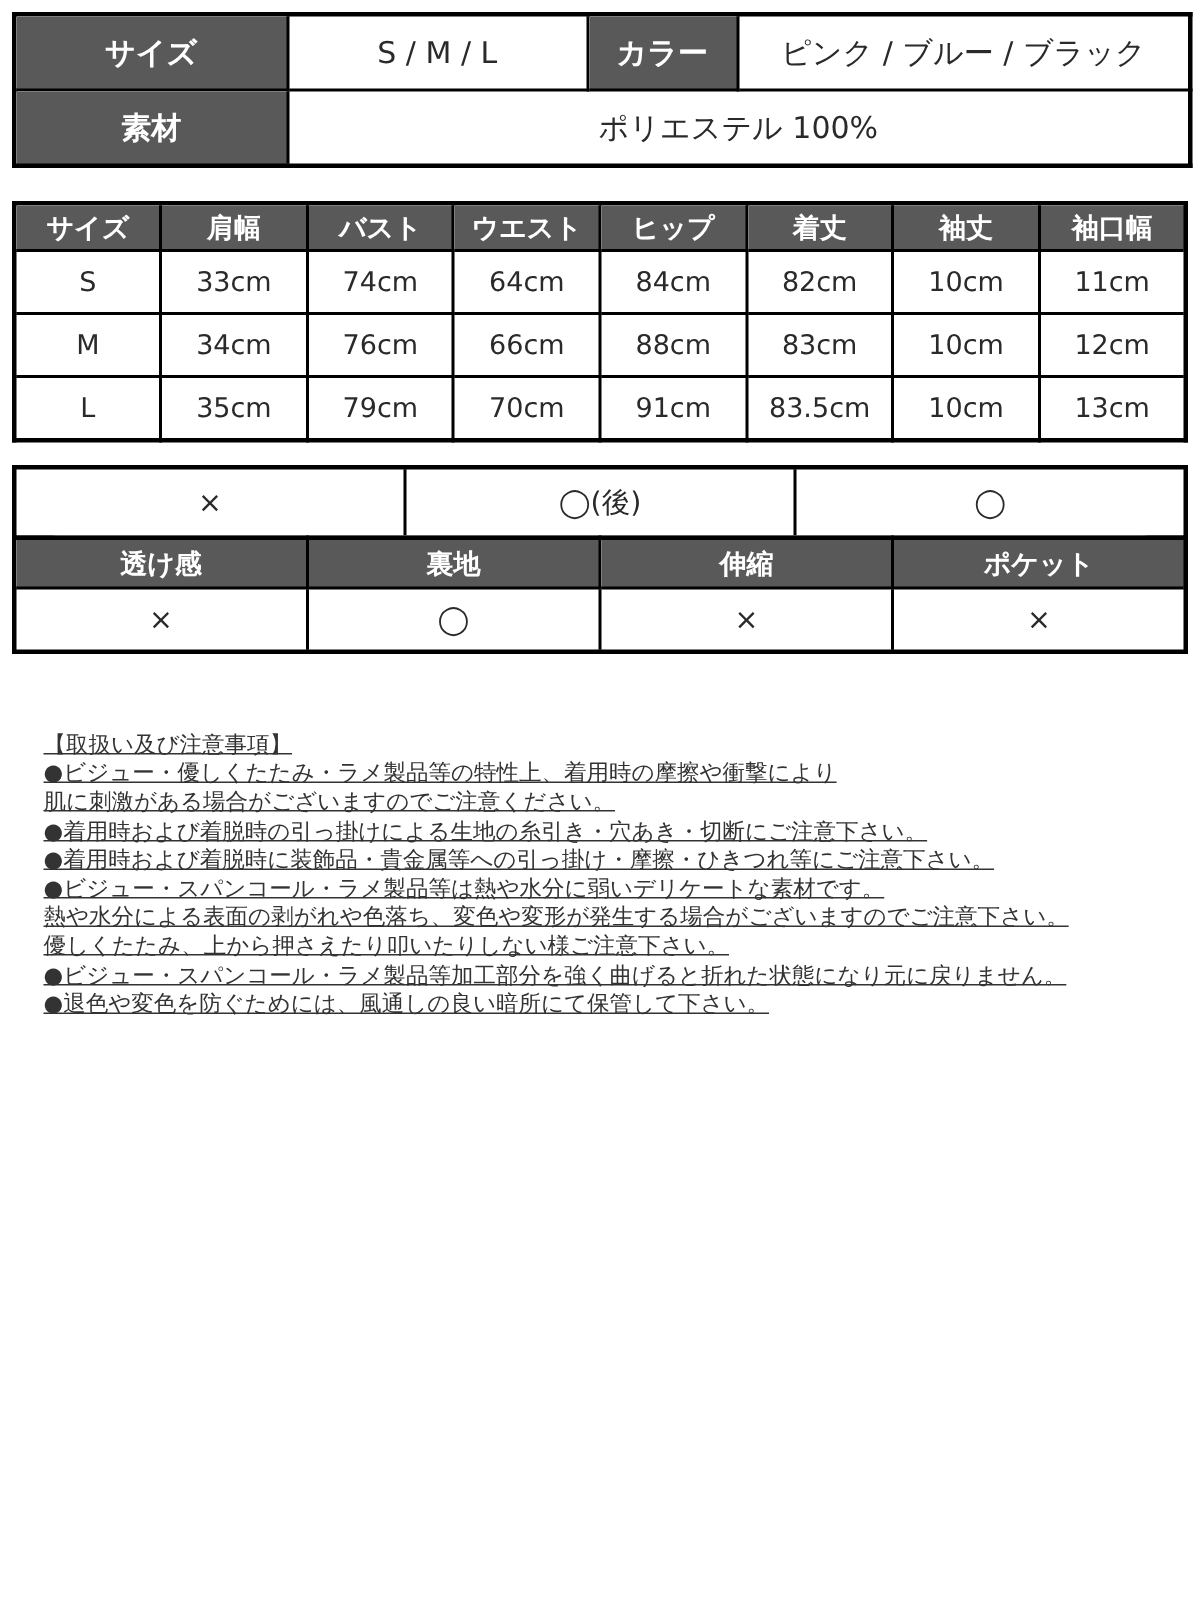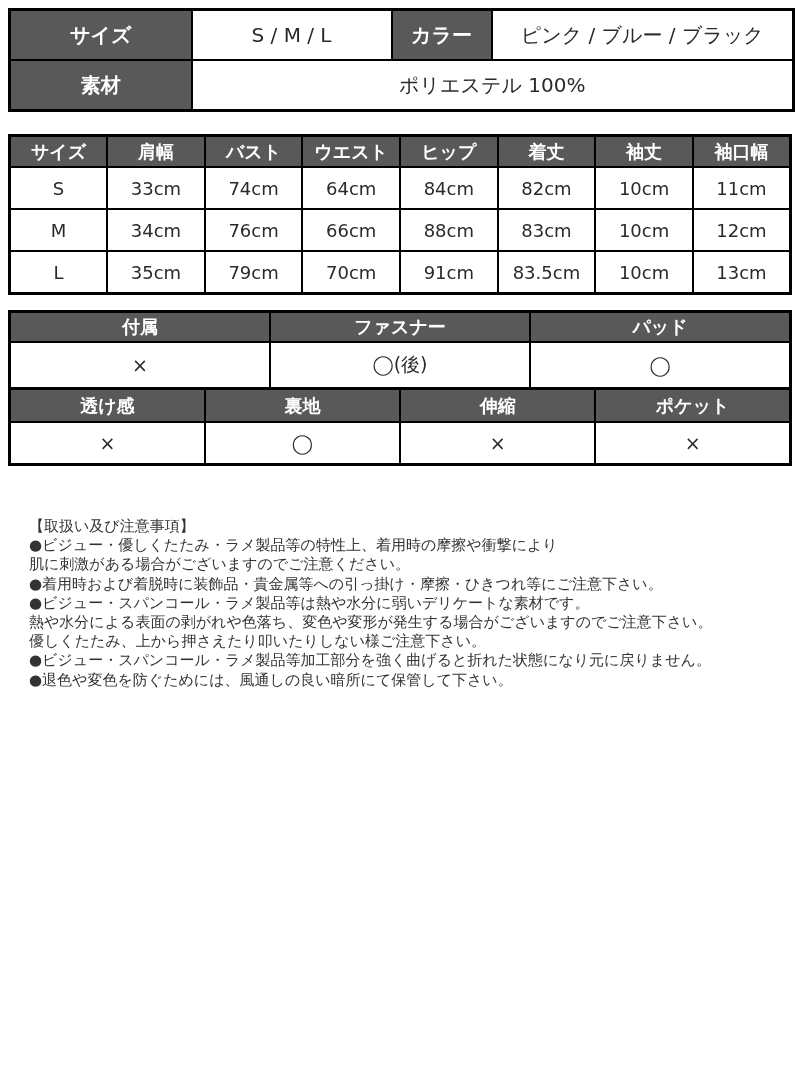--- a/index.html
+++ b/index.html
@@ -41,21 +41,21 @@
   #feat2-table { margin-top:-3px;border-radius:31px; }
   #feat2-table th { height:31px; font-size:18px; }
   #feat2-table td { height:40px; font-size:19px; color:#2a2a2a; }
 
   
   .notice {
     margin:51px 10px 0 29px;
     font-size:15px; line-height:19.2px; color:#333333;
     letter-spacing:0;
   }
-  .notice .line { white-space:nowrap; }
+  .notice .line { white-space:nowrap;text-decoration:underline; }
 </style>
 </head>
 <body>
 
 <div class="page">
 
   <table class="t" id="spec-table">
     <colgroup>
       <col style="width:182px">
         <col style="width:200px">
@@ -116,25 +116,20 @@
       <td>91cm</td>
       <td>83.5cm</td>
       <td>10cm</td>
       <td>13cm</td>
     </tr>
   </tbody>
     </table>
 
   <table class="t" id="feat1-table">
     <tbody>
-        <tr>
-      <th class="hd">付属</th>
-      <th class="hd">ファスナー</th>
-      <th class="hd">パッド</th>
-    </tr>
     <tr>
       <td>×</td>
       <td>◯(後)</td>
       <td>◯</td>
     </tr>
   </tbody>
     </table>
 
   <table class="t" id="feat2-table">
     <tbody>
@@ -150,20 +145,21 @@
       <td>×</td>
       <td>×</td>
     </tr>
   </tbody>
     </table>
 
   <div class="notice">
     <div class="line">【取扱い及び注意事項】</div>
     <div class="line">●ビジュー・優しくたたみ・ラメ製品等の特性上、着用時の摩擦や衝撃により</div>
     <div class="line">肌に刺激がある場合がございますのでご注意ください。</div>
+    <div class="line">●着用時および着脱時の引っ掛けによる生地の糸引き・穴あき・切断にご注意下さい。</div>
     <div class="line">●着用時および着脱時に装飾品・貴金属等への引っ掛け・摩擦・ひきつれ等にご注意下さい。</div>
     <div class="line">●ビジュー・スパンコール・ラメ製品等は熱や水分に弱いデリケートな素材です。</div>
     <div class="line">熱や水分による表面の剥がれや色落ち、変色や変形が発生する場合がございますのでご注意下さい。</div>
     <div class="line">優しくたたみ、上から押さえたり叩いたりしない様ご注意下さい。</div>
     <div class="line">●ビジュー・スパンコール・ラメ製品等加工部分を強く曲げると折れた状態になり元に戻りません。</div>
     <div class="line">●退色や変色を防ぐためには、風通しの良い暗所にて保管して下さい。</div>
   </div>
 
 </div>
 

